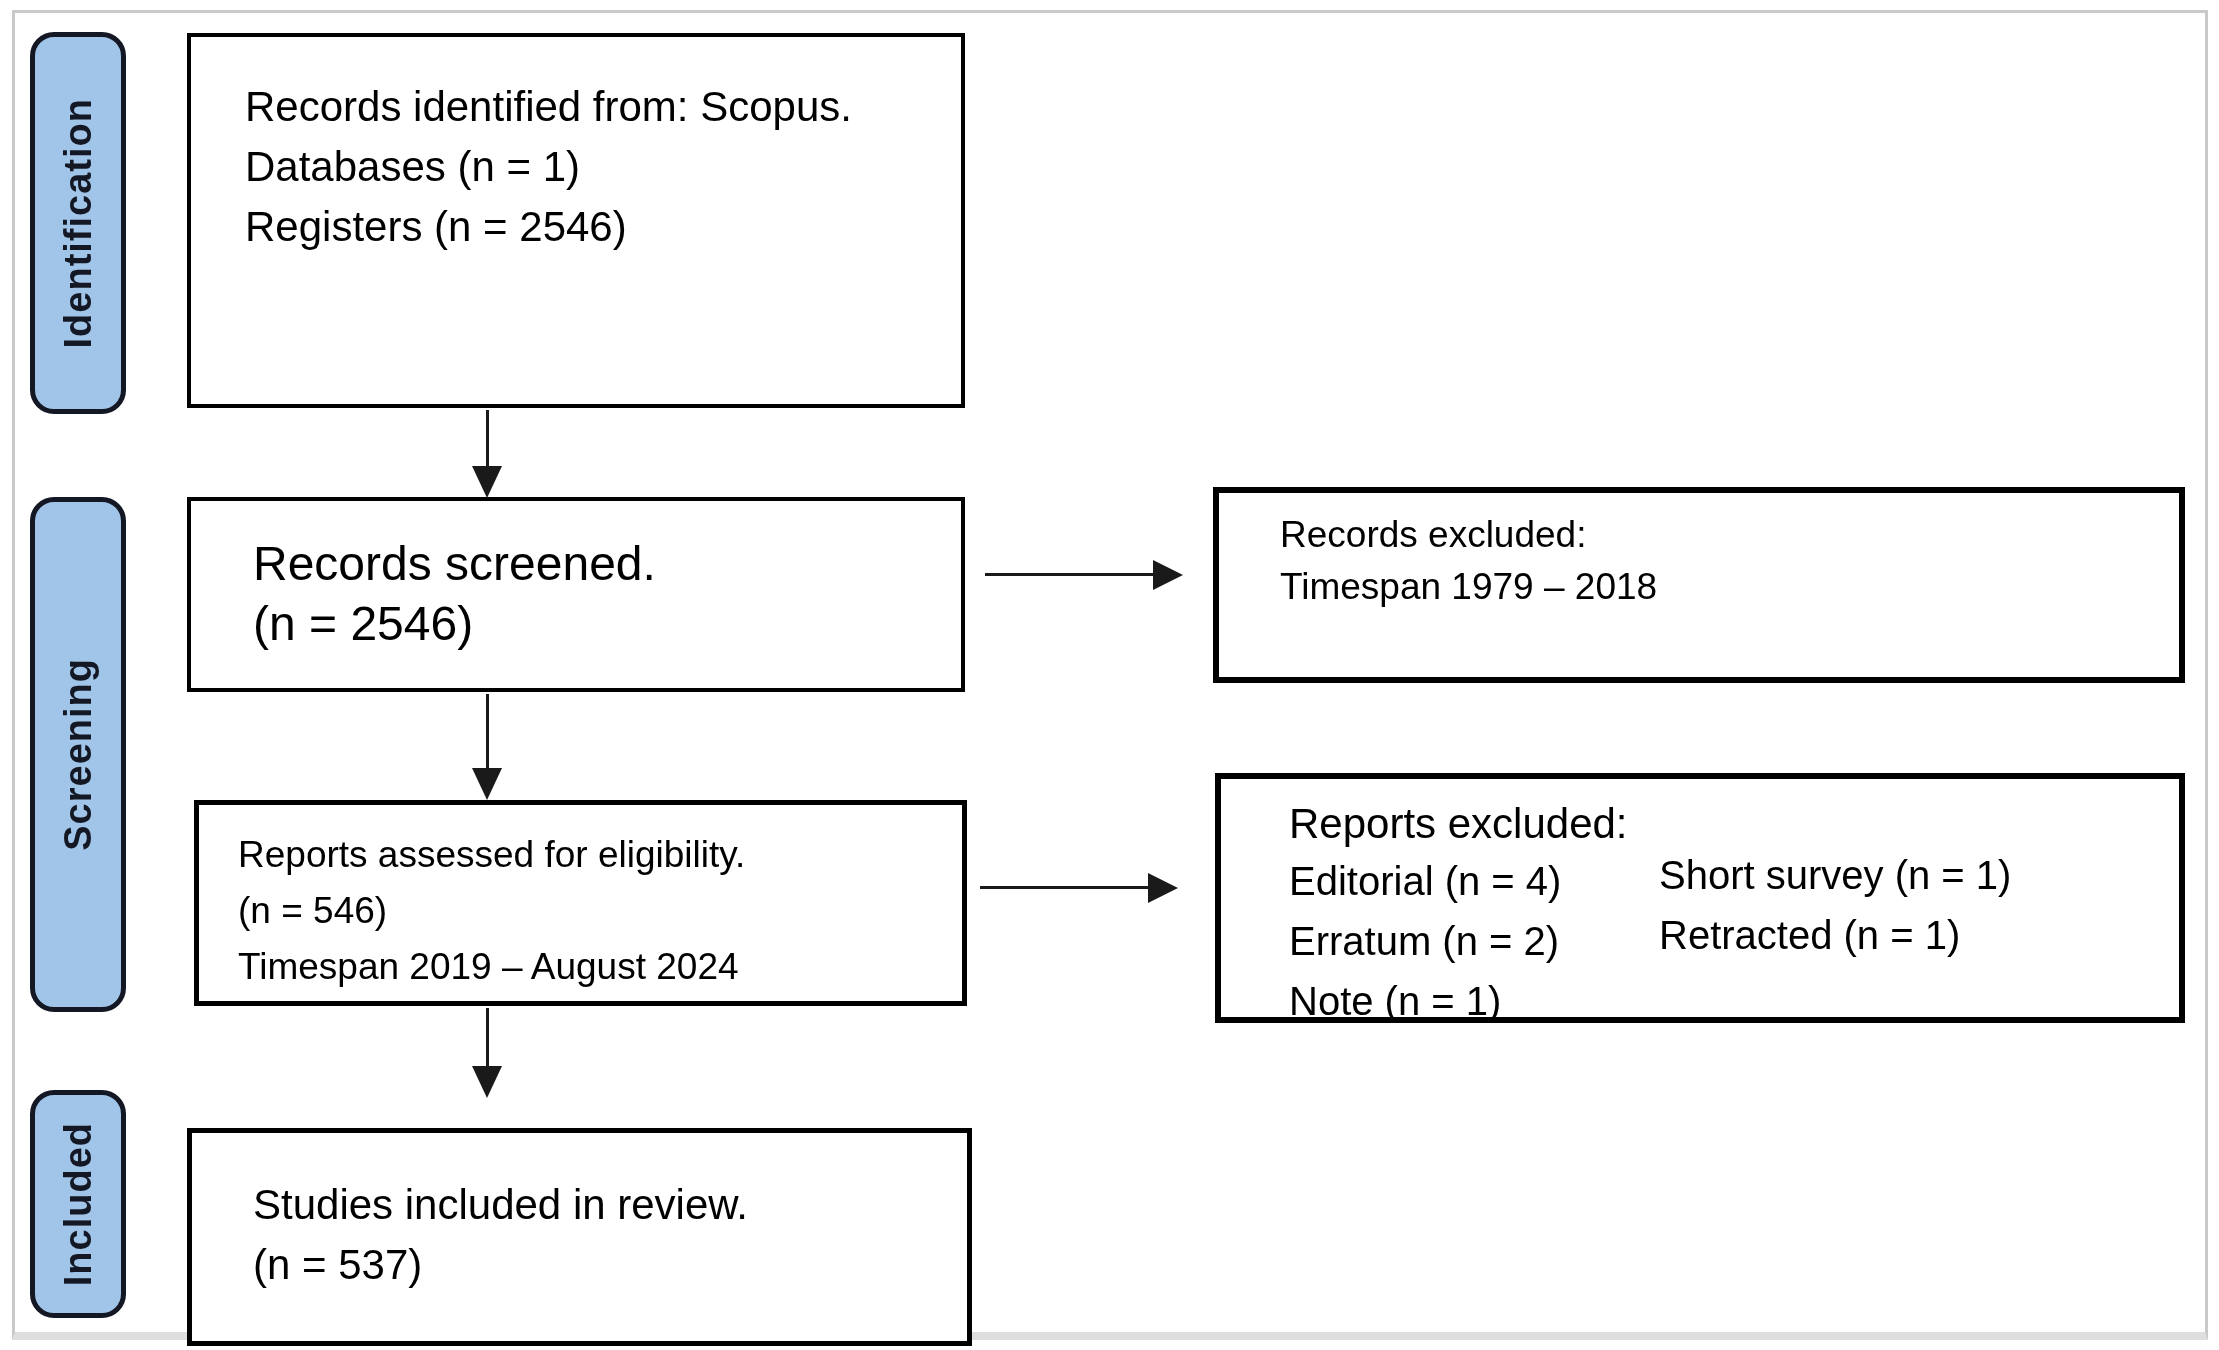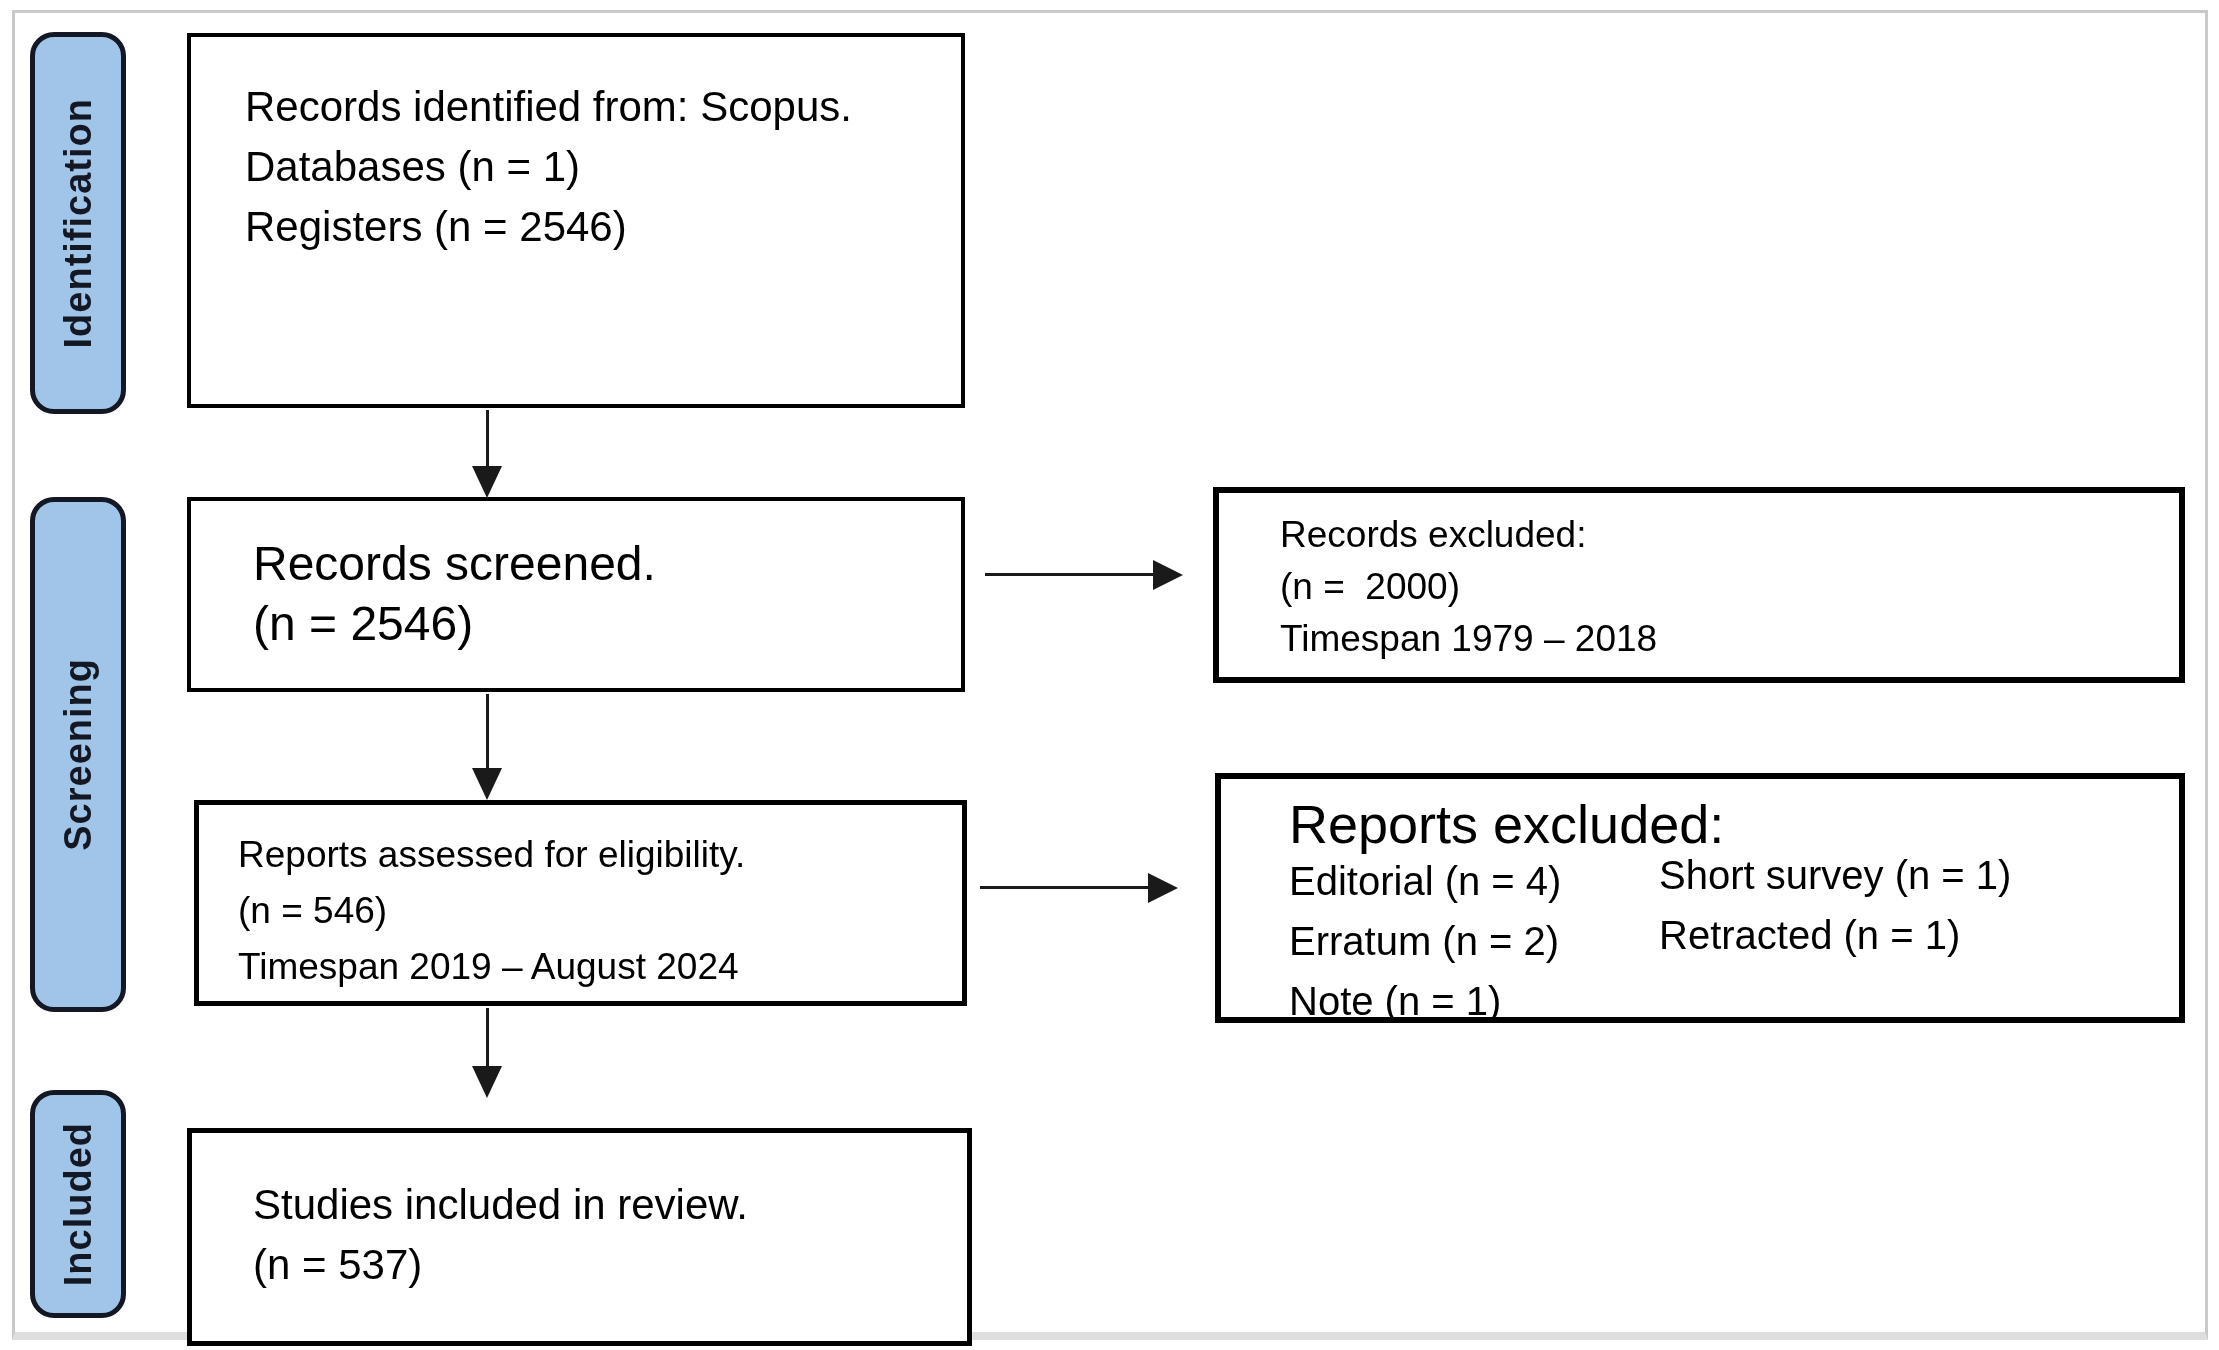--- a/index.html
+++ b/index.html
@@ -59,21 +59,21 @@
   #box-screened   { left: 187px; top: 497px; width: 778px; height: 195px;
                     padding: 33px 20px 0 62px; font-size: 48px; line-height: 60px; }
   #box-assessed   { left: 194px; top: 800px; width: 773px; height: 206px; border-width: 5px;
                     padding: 22px 20px 0 39px; font-size: 37px; line-height: 56px; }
   #box-included   { left: 187px; top: 1098px; width: 785px; height: 218px; border-width: 5px;
                     padding: 42px 20px 0 61px; font-size: 42px; line-height: 60px; margin-top: 30px; }
   #box-records-excluded { left: 1213px; top: 487px; width: 972px; height: 196px; border-width: 6px;
                     padding: 16px 20px 0 61px; font-size: 37px; line-height: 52px; }
   #box-reports-excluded { left: 1215px; top: 773px; width: 970px; height: 250px; border-width: 6px;
                     padding: 18px 20px 0 68px; }
-  #box-reports-excluded .re-heading { font-size: 54px; line-height: 54px; white-space: pre; }
+  #box-reports-excluded .re-heading { font-size: 42px; line-height: 54px; white-space: pre; }
   .re-columns { display: flex; }
   .re-col { font-size: 40px; line-height: 60px; }
   .re-col1 { width: 370px; }
   .re-col2 { margin-top: -6px; }
 
   
   .arrow-shaft-v { position: absolute; width: 3px;  background: #1a1a1a; }
   .arrow-shaft-h { position: absolute; height: 3px; background: #1a1a1a; }
   .arrowhead-down {
     position: absolute; width: 0; height: 0;
@@ -111,21 +111,20 @@
     <span class="line">Registers (n = 2546)</span>
   </div>
 
   <div class="box" id="box-screened">
     <span class="line">Records screened.</span>
     <span class="line">(n = 2546)</span>
   </div>
 
   <div class="box" id="box-records-excluded">
     <span class="line">Records excluded:</span>
-    <span class="line">(n =  2000)</span>
     <span class="line">Timespan 1979 – 2018</span>
   </div>
 
   <div class="box" id="box-assessed">
     <span class="line">Reports assessed for eligibility.</span>
     <span class="line">(n = 546)</span>
     <span class="line">Timespan 2019 – August 2024</span>
   </div>
 
   <div class="box" id="box-reports-excluded">

